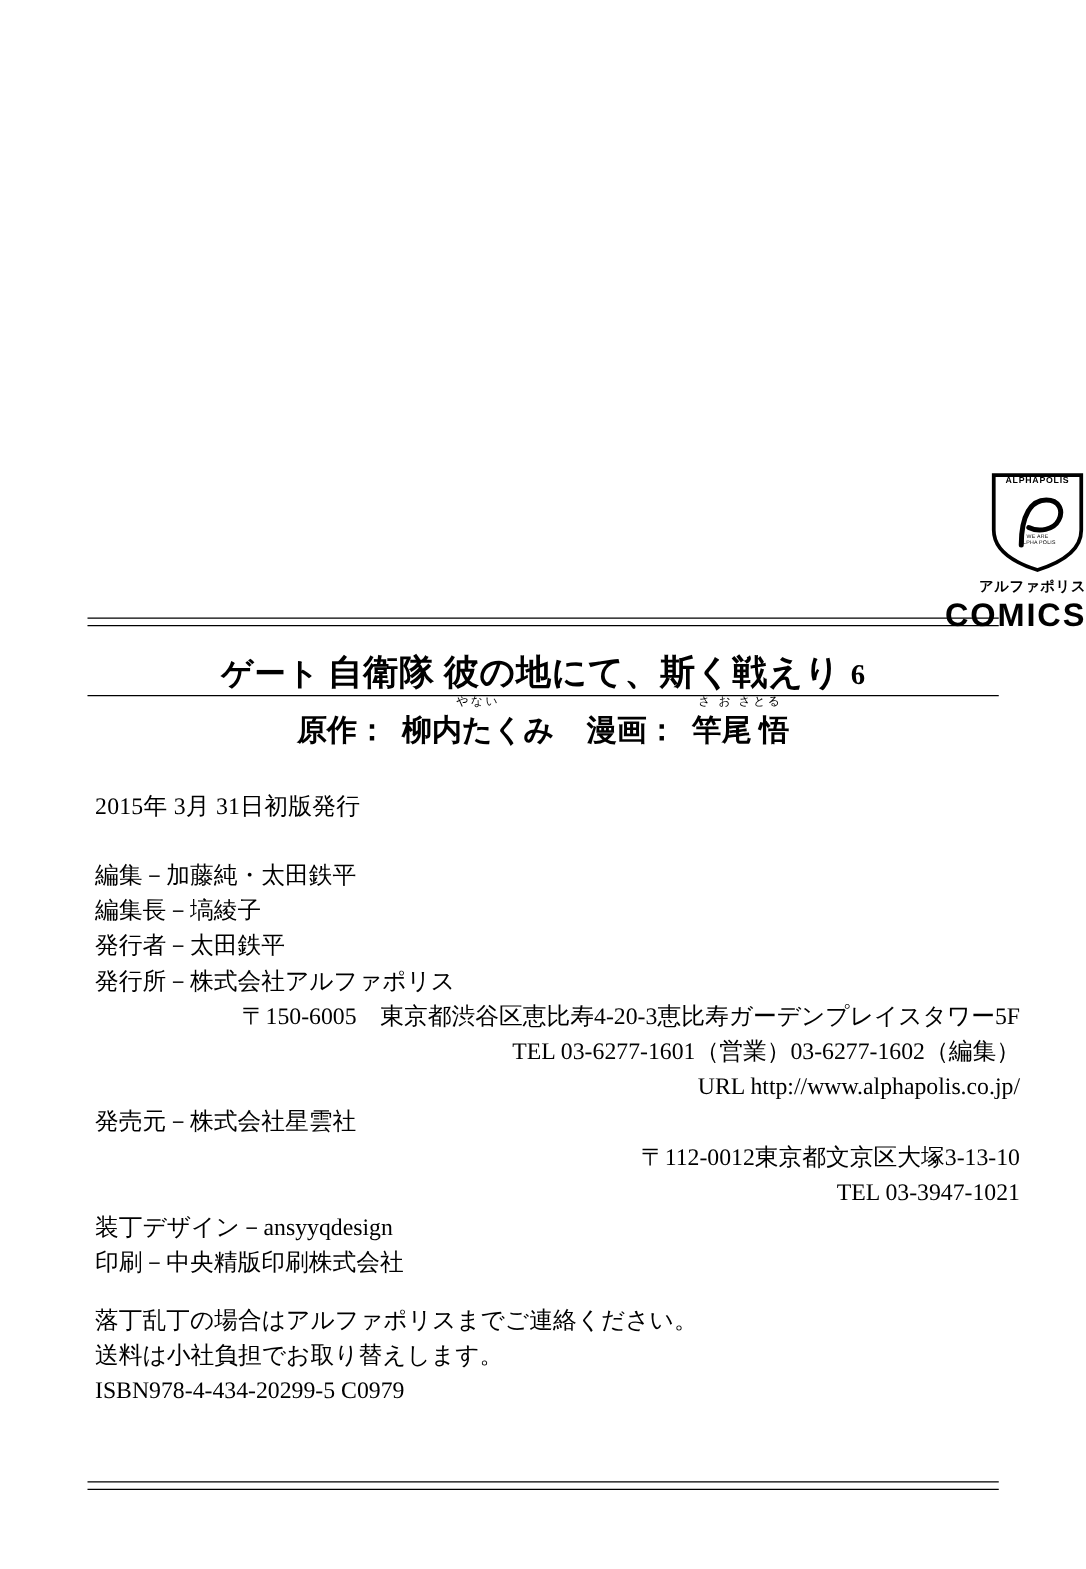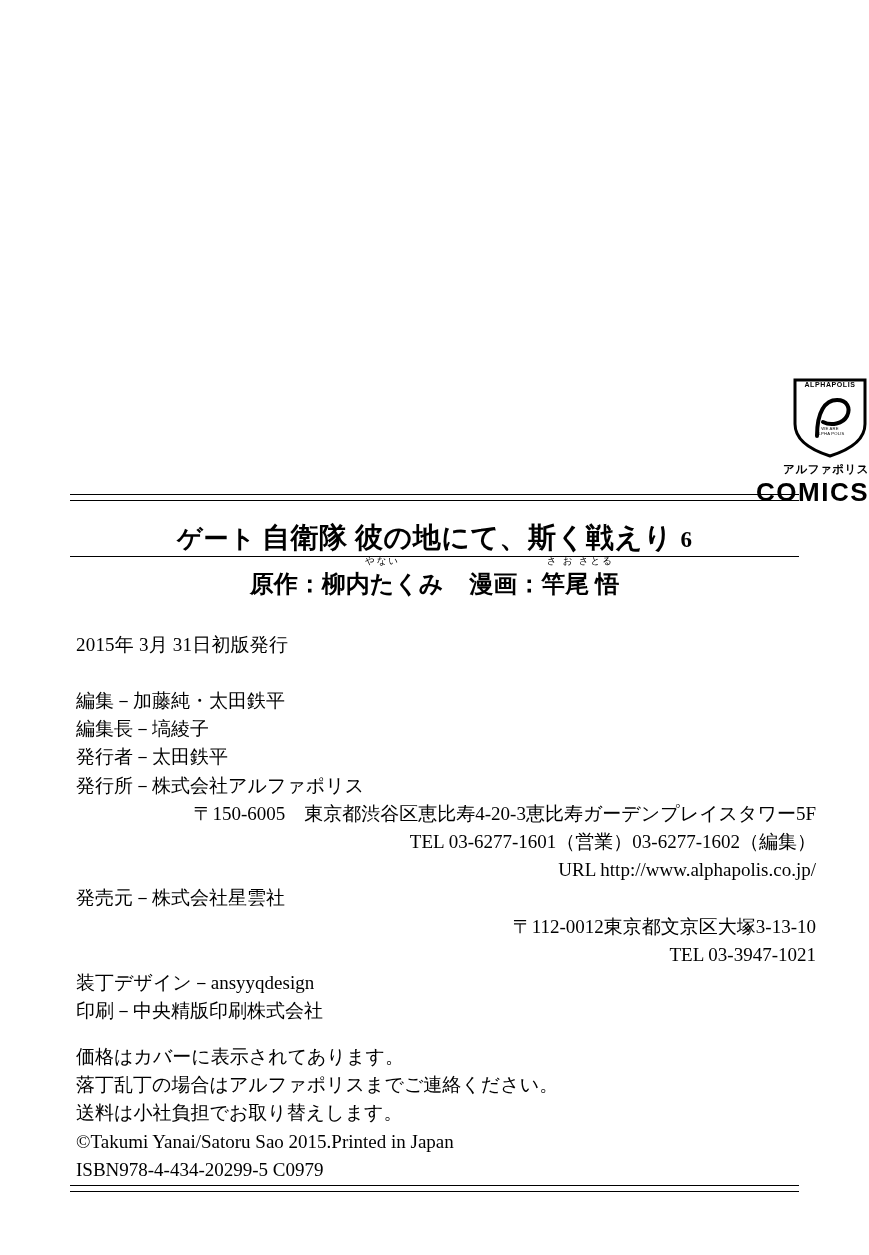--- a/index.html
+++ b/index.html
@@ -123,20 +123,21 @@
     width: 100%;
     text-align: center;
     white-space: nowrap;
     font-size: 24px;
     font-weight: bold;
   }
   .ruby-wrap {
     display: inline-block;
     position: relative;
     vertical-align: baseline;
+    margin-left: 12px;
   }
   .ruby-text {
     position: absolute;
     top: -13px;
     left: 0;
     width: 100%;
     text-align: center;
     font-size: 9.5px;
     font-weight: normal;
     letter-spacing: 2px;
@@ -219,23 +220,21 @@
     <div class="indent">TEL 03-6277-1601（営業）03-6277-1602（編集）</div>
     <div class="indent">URL http://www.alphapolis.co.jp/</div>
     <div>発売元－株式会社星雲社</div>
     <div class="indent">〒112-0012東京都文京区大塚3-13-10</div>
     <div class="indent">TEL 03-3947-1021</div>
     <div>装丁デザイン－ansyyqdesign</div>
     <div>印刷－中央精版印刷株式会社</div>
   </div>
 
   <div class="notes">
-    <div>価格はカバーに表示されてあります。</div>
     <div>落丁乱丁の場合はアルファポリスまでご連絡ください。</div>
     <div>送料は小社負担でお取り替えします。</div>
-    <div>©Takumi Yanai/Satoru Sao 2015.Printed in Japan</div>
     <div>ISBN978-4-434-20299-5 C0979</div>
   </div>
 
   <div class="rule rule-bot-1"></div>
   <div class="rule rule-bot-2"></div>
 
 </div>
 
 </body></html>

